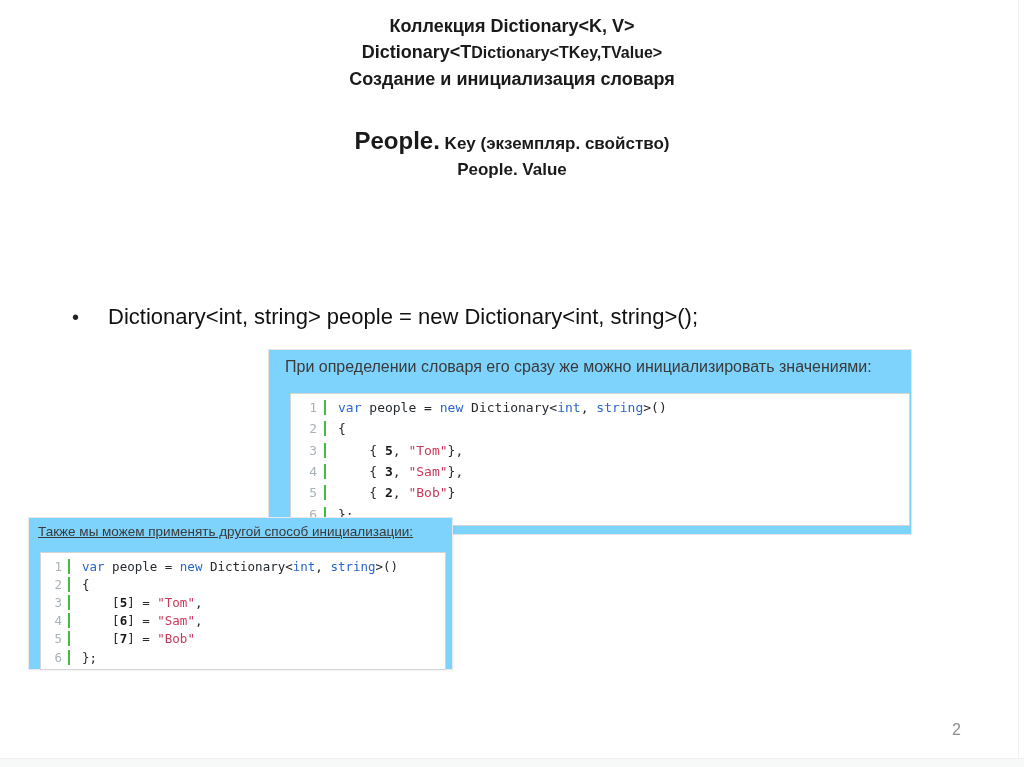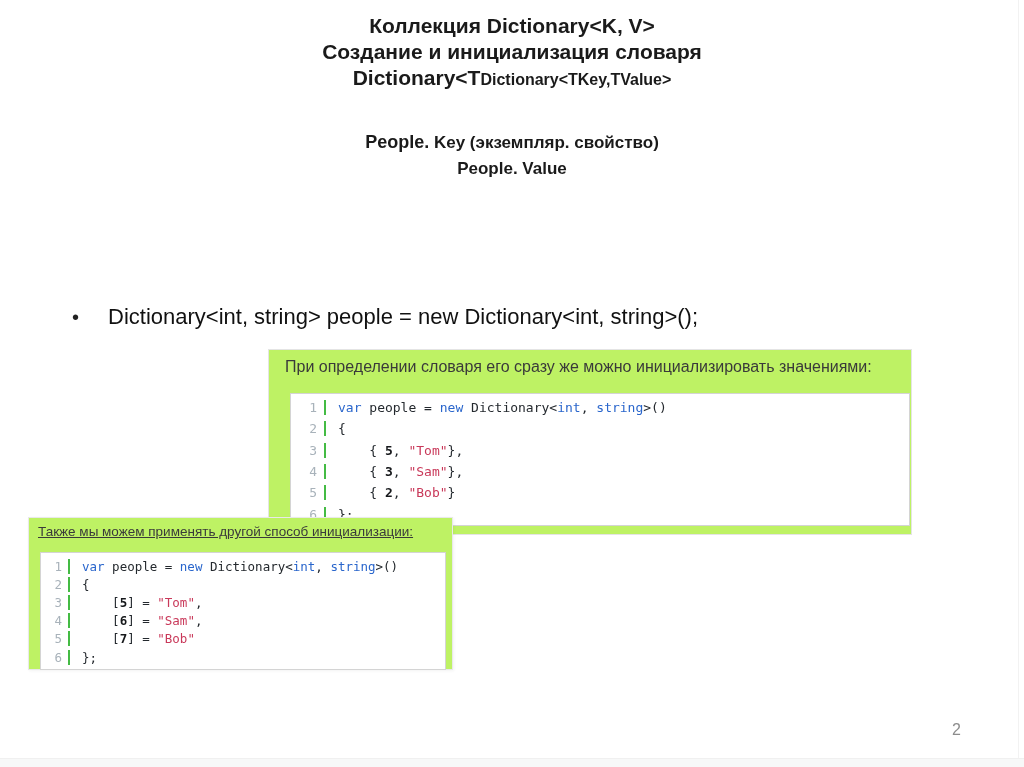--- a/index.html
+++ b/index.html
@@ -4,30 +4,30 @@
 <style>
   html,body{margin:0;padding:0;}
   body{
     width:1024px;height:767px;position:relative;overflow:hidden;
     background:#ffffff;
     font-family:"Liberation Sans","DejaVu Sans",sans-serif;
   }
   
   .title-block{position:absolute;left:0;right:0;top:13px;text-align:center;color:#1a1a1a;}
   .t-line{line-height:26px;font-weight:bold;white-space:nowrap;}
-  .t-big{font-size:21px;}
+  .t-big{font-size:18px;}
   .t-mid{font-size:16px;}
-  .t-people{font-size:18px;}
+  .t-people{font-size:24px;}
   .t-small{font-size:17px;}
   .t-spacer{height:36px;}
   
   .bullet-row{position:absolute;left:72px;top:304px;font-size:22px;color:#111;white-space:nowrap;}
   .bullet-dot{display:inline-block;width:36px;font-size:20px;color:#222;}
   
-  .code-card{position:absolute;background:#bef264;}
+  .code-card{position:absolute;background:#7dd3fc;}
   .card1{left:268px;top:349px;width:642px;height:184px;border:1px solid #e4e4e4;}
   .card2{left:28px;top:517px;width:423px;height:151px;border:1px solid #e9e9e9;box-shadow:1px 1px 3px rgba(0,0,0,0.05);}
   .code-caption{color:#3a3a3a;white-space:nowrap;overflow:hidden;}
   .card1 .code-caption{font-size:16px;padding:8px 0 0 16px;}
   .card2 .code-caption{font-size:13.5px;padding:6px 0 0 9px;text-decoration:underline;}
   .code-box{position:absolute;border:1px solid #d4d4d4;background:#ffffff;overflow:hidden;
             font-family:"DejaVu Sans Mono","Liberation Mono",monospace;}
   .card1 .code-box{left:21px;top:43px;width:618px;height:128px;padding-top:3px;}
   .card2 .code-box{left:11px;top:34px;width:404px;height:112px;padding-top:4px;}
   .code-line{display:flex;align-items:center;}
@@ -44,22 +44,22 @@
   .page-number{position:absolute;left:952px;top:721px;font-size:16px;color:#8c8c8c;}
   .footer-band{position:absolute;left:0;right:0;bottom:0;height:8px;
                background:var(--footer,#f7f8f8);border-top:1px solid #f0f0f0;}
   .right-edge-line{position:absolute;top:0;right:5px;width:1px;height:100%;background:#f2f2f2;}
 </style>
 </head>
 <body style="background: rgb(255, 255, 255);">
 
 <div class="title-block">
   <div class="t-line t-big">Коллекция Dictionary&lt;K, V&gt;</div>
+  <div class="t-line"><span class="t-big">Dictionary&lt;T</span><span class="t-mid">Dictionary&lt;TKey,TValue&gt;</span></div>
   <div class="t-line t-big">Создание и инициализация словаря</div>
-  <div class="t-line"><span class="t-big">Dictionary&lt;T</span><span class="t-mid">Dictionary&lt;TKey,TValue&gt;</span></div>
   <div class="t-spacer"></div>
   <div class="t-line"><span class="t-people">People.</span><span class="t-small"> Key (экземпляр. свойство)</span></div>
   <div class="t-line t-small">People. Value</div>
 </div>
 
 <div class="bullet-row">
   <span class="bullet-dot">•</span><span>Dictionary&lt;int, string&gt; people = new Dictionary&lt;int, string&gt;();</span>
 </div>
 
 <div class="code-card card1">

